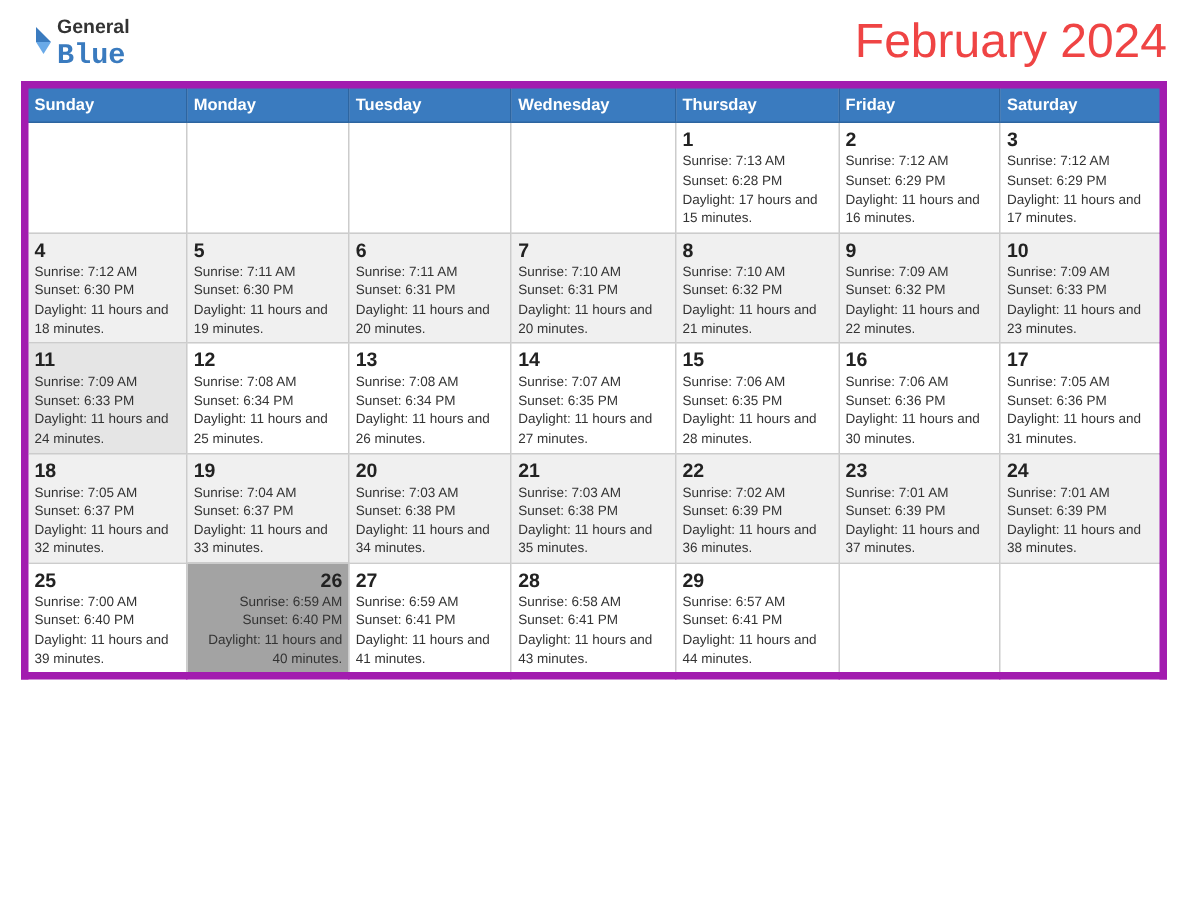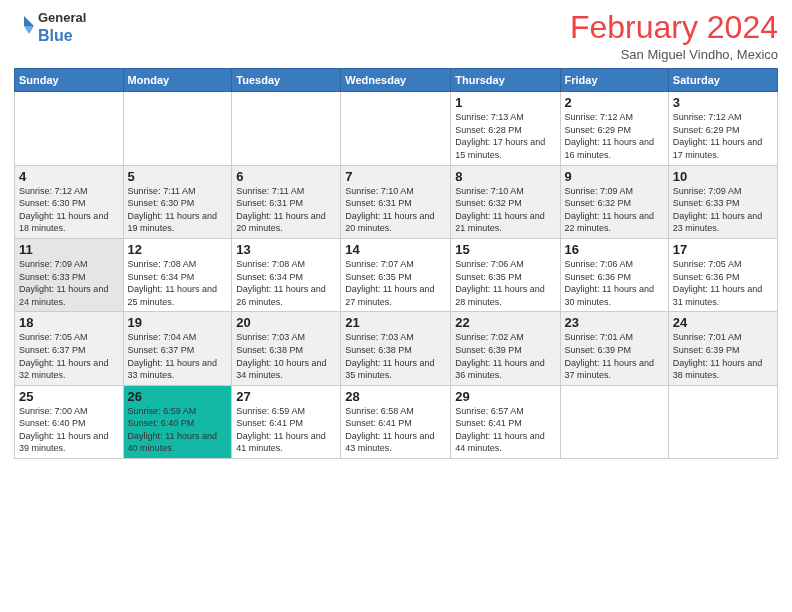--- a/index.html
+++ b/index.html
@@ -37,21 +37,21 @@
       line-height: 1.1;
     }
     .subtitle {
       font-size: 13px;
       color: #555;
       margin-top: 2px;
     }
     .calendar {
       width: 100%;
       border-collapse: collapse;
-      border: 1px solid #a21caf;
+      border: 5px solid #a21caf;
     }
     .calendar th {
       background: #3a7bbf;
       color: #fff;
       font-size: 11px;
       font-weight: bold;
       padding: 5px 4px;
       text-align: left;
       border: 1px solid #2d65a0;
     }
@@ -102,27 +102,26 @@
 <div class="page">
   <div class="header">
     <div class="logo">
   <div style="display:flex;align-items:center;">
     <svg width="22" height="30" viewBox="0 0 22 30" xmlns="http://www.w3.org/2000/svg">
       <polygon points="10,4 20,14 10,14" fill="#3a7bbf"></polygon>
       <polygon points="10,14 20,14 15,22" fill="#6aaae8"></polygon>
     </svg>
     <div style="margin-left:2px;">
       <div style="font-size:13px;font-weight:bold;color:#333;line-height:1.2;">General</div>
-      <div style="font-size:16px;font-weight:bold;color:#3a7bbf;line-height:1.2;">Blue</div>
+      <div style="font-size:19px;font-weight:bold;color:#3a7bbf;line-height:1.2;font-family:Liberation Mono, monospace;">Blue</div>
     </div>
   </div>
 </div>
     <div class="title-block">
       <div class="main-title">February 2024</div>
-      <div class="subtitle">San Miguel Vindho, Mexico</div>
     </div>
   </div>
 
   <table class="calendar">
     <thead>
       <tr>
         <th class="col-sunday">Sunday</th>
         <th class="col-monday">Monday</th>
         <th class="col-tuesday">Tuesday</th>
         <th class="col-wednesday">Wednesday</th>
@@ -214,21 +213,21 @@
           <td style="background: rgb(240, 240, 240);">
             <span class="day-num">18</span>
             <div class="day-info"><span>Sunrise: 7:05 AM</span><br><span>Sunset: 6:37 PM</span><br><span>Daylight: 11 hours and 32 minutes.</span><br></div>
           </td>
           <td style="background: rgb(240, 240, 240);">
             <span class="day-num">19</span>
             <div class="day-info"><span>Sunrise: 7:04 AM</span><br><span>Sunset: 6:37 PM</span><br><span>Daylight: 11 hours and 33 minutes.</span><br></div>
           </td>
           <td style="background: rgb(240, 240, 240);">
             <span class="day-num">20</span>
-            <div class="day-info"><span>Sunrise: 7:03 AM</span><br><span>Sunset: 6:38 PM</span><br><span>Daylight: 10 hours and 34 minutes.</span><br></div>
+            <div class="day-info"><span>Sunrise: 7:03 AM</span><br><span>Sunset: 6:38 PM</span><br><span>Daylight: 11 hours and 34 minutes.</span><br></div>
           </td>
           <td style="background: rgb(240, 240, 240);">
             <span class="day-num">21</span>
             <div class="day-info"><span>Sunrise: 7:03 AM</span><br><span>Sunset: 6:38 PM</span><br><span>Daylight: 11 hours and 35 minutes.</span><br></div>
           </td>
           <td style="background: rgb(240, 240, 240);">
             <span class="day-num">22</span>
             <div class="day-info"><span>Sunrise: 7:02 AM</span><br><span>Sunset: 6:39 PM</span><br><span>Daylight: 11 hours and 36 minutes.</span><br></div>
           </td>
           <td style="background: rgb(240, 240, 240);">
@@ -238,21 +237,21 @@
           <td style="background: rgb(240, 240, 240);">
             <span class="day-num">24</span>
             <div class="day-info"><span>Sunrise: 7:01 AM</span><br><span>Sunset: 6:39 PM</span><br><span>Daylight: 11 hours and 38 minutes.</span><br></div>
           </td>
         </tr>
         <tr>
           <td style="background: rgb(255, 255, 255);">
             <span class="day-num">25</span>
             <div class="day-info"><span>Sunrise: 7:00 AM</span><br><span>Sunset: 6:40 PM</span><br><span>Daylight: 11 hours and 39 minutes.</span><br></div>
           </td>
-          <td style="background: #14b8a6;">
+          <td style="background: #a3a3a3; text-align: right;">
             <span class="day-num">26</span>
             <div class="day-info"><span>Sunrise: 6:59 AM</span><br><span>Sunset: 6:40 PM</span><br><span>Daylight: 11 hours and 40 minutes.</span><br></div>
           </td>
           <td style="background: rgb(255, 255, 255);">
             <span class="day-num">27</span>
             <div class="day-info"><span>Sunrise: 6:59 AM</span><br><span>Sunset: 6:41 PM</span><br><span>Daylight: 11 hours and 41 minutes.</span><br></div>
           </td>
           <td style="background: rgb(255, 255, 255);">
             <span class="day-num">28</span>
             <div class="day-info"><span>Sunrise: 6:58 AM</span><br><span>Sunset: 6:41 PM</span><br><span>Daylight: 11 hours and 43 minutes.</span><br></div>

